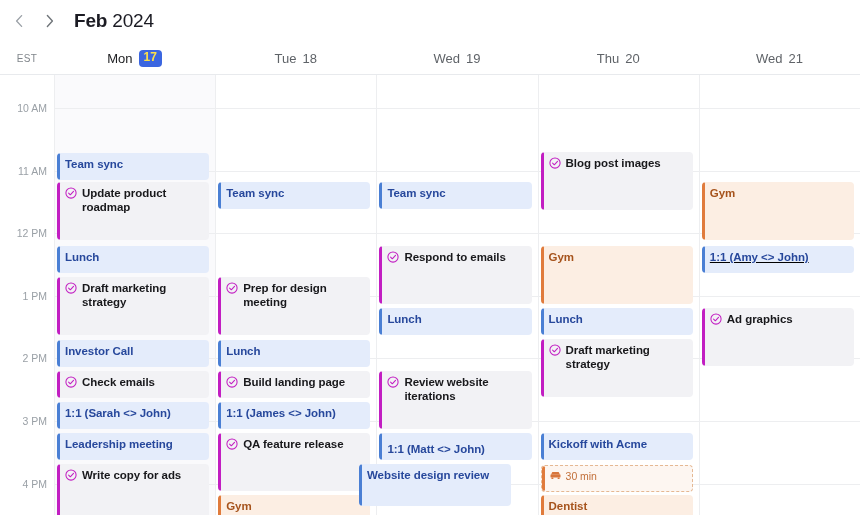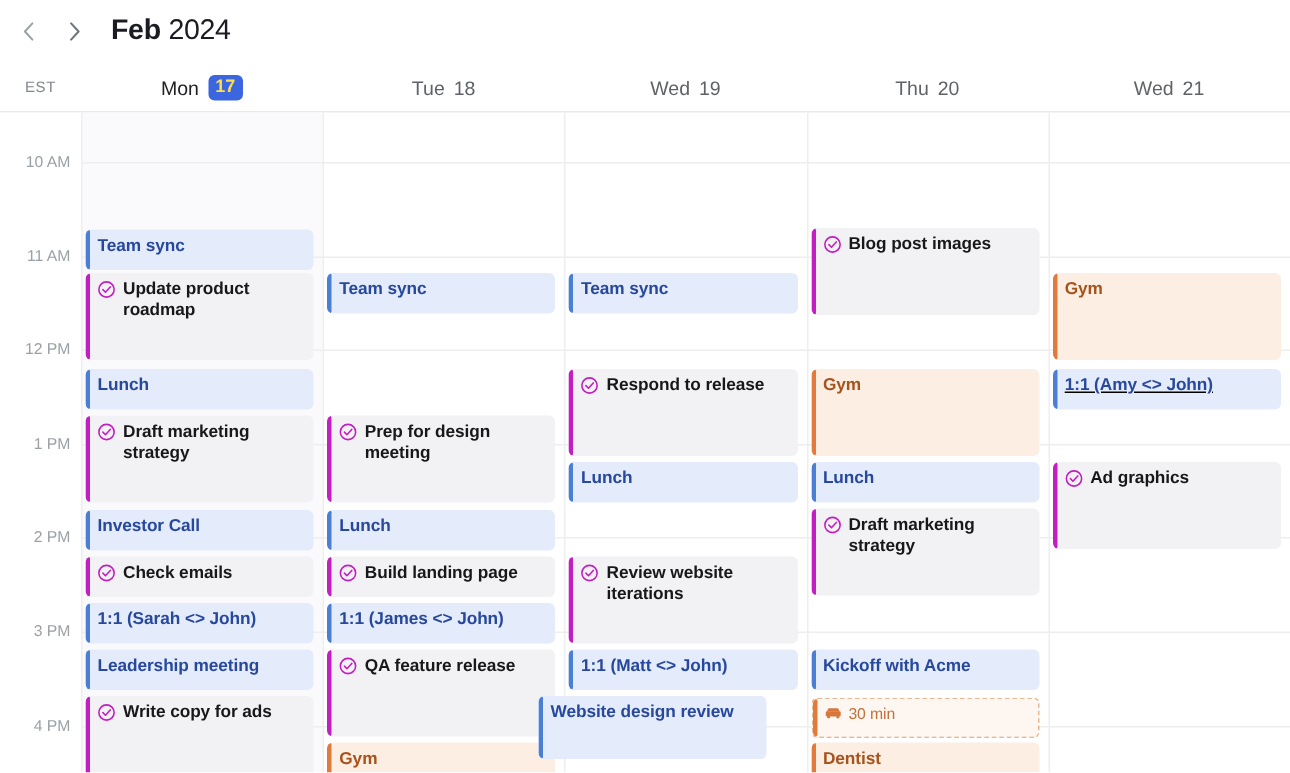--- a/index.html
+++ b/index.html
@@ -256,35 +256,35 @@
       <div class="ev meeting" style="left: 379.4px; width: 152.2px; top: 107px; height: 27px;">
         <div class="bar"></div>
         <div class="lbl">Team sync</div>
       </div>
       <div class="ev task" style="left: 379.4px; width: 152.2px; top: 171px; height: 58px;">
         <div class="bar"></div>
         <svg width="12" height="12" viewBox="0 0 12 12" class="check">
           <circle cx="6" cy="6" r="5.1" fill="none" stroke="#c21ec2" stroke-width="1.05"></circle>
           <path d="M3.6 6.1 L5.3 7.8 L8.5 4.3" fill="none" stroke="#c21ec2" stroke-width="1.05" stroke-linecap="round" stroke-linejoin="round"></path>
         </svg>
-        <div class="lbl">Respond to release</div>
+        <div class="lbl">Respond to emails</div>
       </div>
       <div class="ev meeting" style="left: 379.4px; width: 152.2px; top: 233px; height: 27px;">
         <div class="bar"></div>
         <div class="lbl">Lunch</div>
       </div>
       <div class="ev task" style="left: 379.4px; width: 152.2px; top: 296px; height: 58px;">
         <div class="bar"></div>
         <svg width="12" height="12" viewBox="0 0 12 12" class="check">
           <circle cx="6" cy="6" r="5.1" fill="none" stroke="#c21ec2" stroke-width="1.05"></circle>
           <path d="M3.6 6.1 L5.3 7.8 L8.5 4.3" fill="none" stroke="#c21ec2" stroke-width="1.05" stroke-linecap="round" stroke-linejoin="round"></path>
         </svg>
         <div class="lbl">Review website iterations</div>
       </div>
-      <div class="ev meeting" style="left: 379.4px; width: 152.2px; top: 358px; height: 27px;">
+      <div class="ev meeting" style="left: 379.4px; width: 152.2px; top: 358px; height: 27px; align-items: flex-end;">
         <div class="bar"></div>
         <div class="lbl">1:1 (Matt &lt;&gt; John)</div>
       </div>
       <div class="ev meeting" style="left: 359px; width: 152.2px; top: 389px; height: 42px;">
         <div class="bar"></div>
         <div class="lbl">Website design review</div>
       </div>
       <div class="ev task" style="left: 540.6px; width: 152.2px; top: 77px; height: 58px;">
         <div class="bar"></div>
         <svg width="12" height="12" viewBox="0 0 12 12" class="check">

